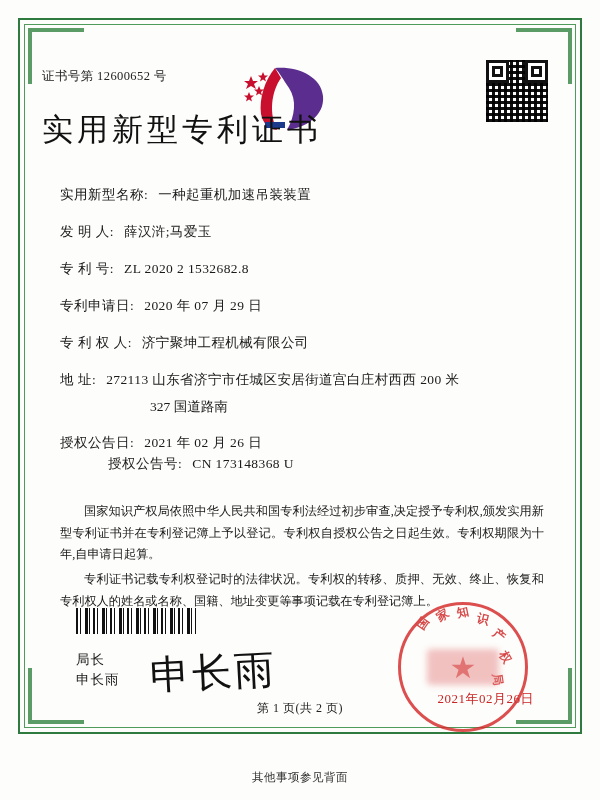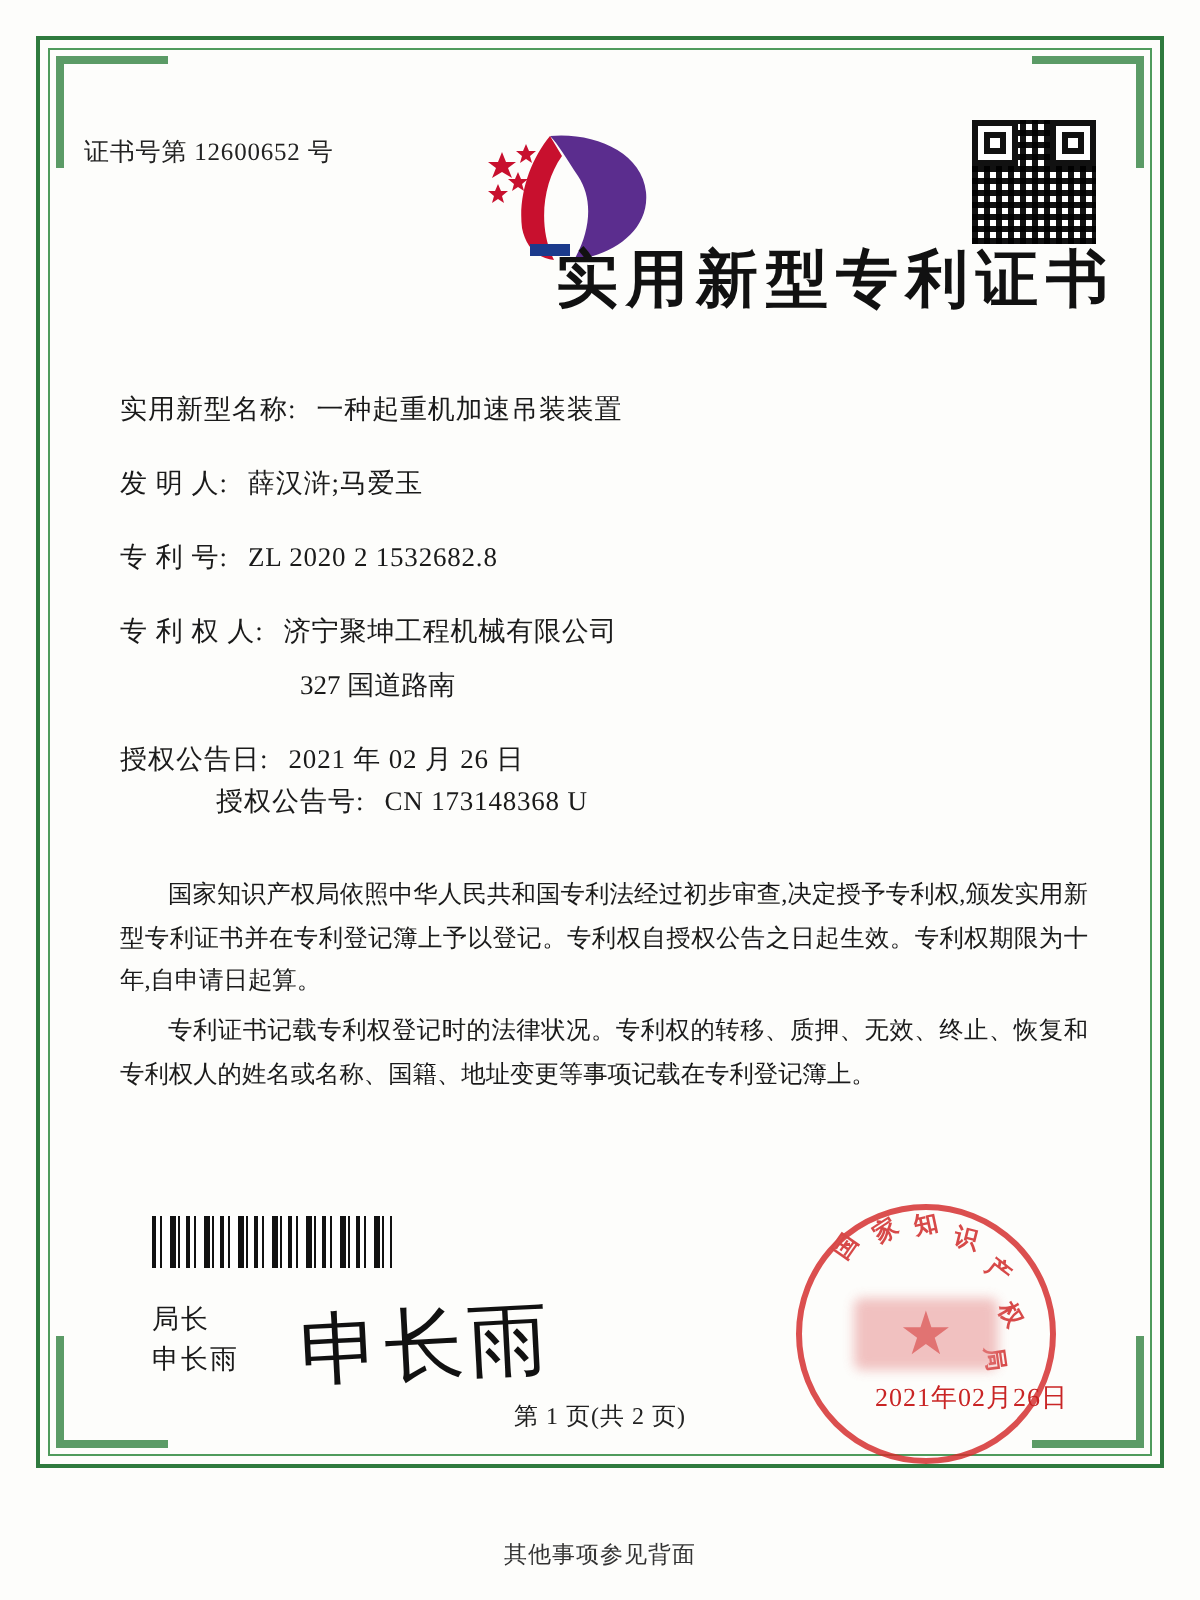--- a/index.html
+++ b/index.html
@@ -88,25 +88,25 @@
     position: absolute;
     width: 17px; height: 17px;
     border: 3px solid #111;
     background: #fff;
     box-shadow: inset 0 0 0 3px #fff, inset 0 0 0 6px #111;
   }
   .qr::before { left: 0; top: 0; }
   .qr::after { right: 0; top: 0; }
 
   .title {
-    text-align: right;
+    text-align: left;
     font-size: 31px;
-    font-weight: bold;
+    font-weight: normal;
     letter-spacing: 4px;
-    margin-top: 34px;
+    margin-top: 24px;
     color: #111;
     font-family: "Liberation Serif", serif;
   }
 
   .fields {
     margin-top: 34px;
     padding-left: 18px;
     font-size: 13.5px;
     line-height: 1.55;
     color: #1a1a1a;
@@ -299,26 +299,34 @@
       <div class="field-row">
         <span class="field-label">发 明 人:</span>
         <span class="field-value">薛汉浒;马爱玉</span>
       </div>
 
       <div class="field-row">
         <span class="field-label">专 利 号:</span>
         <span class="field-value">ZL 2020 2 1532682.8</span>
       </div>
 
+      <div class="field-row">
+        <span class="field-label">专利申请日:</span>
+        <span class="field-value">2020 年 07 月 29 日</span>
+      </div>
 
       <div class="field-row">
         <span class="field-label">专 利 权 人:</span>
         <span class="field-value">济宁聚坤工程机械有限公司</span>
       </div>
 
+      <div class="field-row">
+        <span class="field-label">地        址:</span>
+        <span class="field-value">272113  山东省济宁市任城区安居街道宫白庄村西西 200 米</span>
+      </div>
       <div class="addr-second">327 国道路南</div>
 
       <div class="two-col">
         <div class="col">
           <span class="field-label">授权公告日:</span>
           <span class="field-value">2021 年 02 月 26 日</span>
         </div>
         <div class="col right">
           <span class="field-label">授权公告号:</span>
           <span class="field-value">CN 173148368 U</span>

